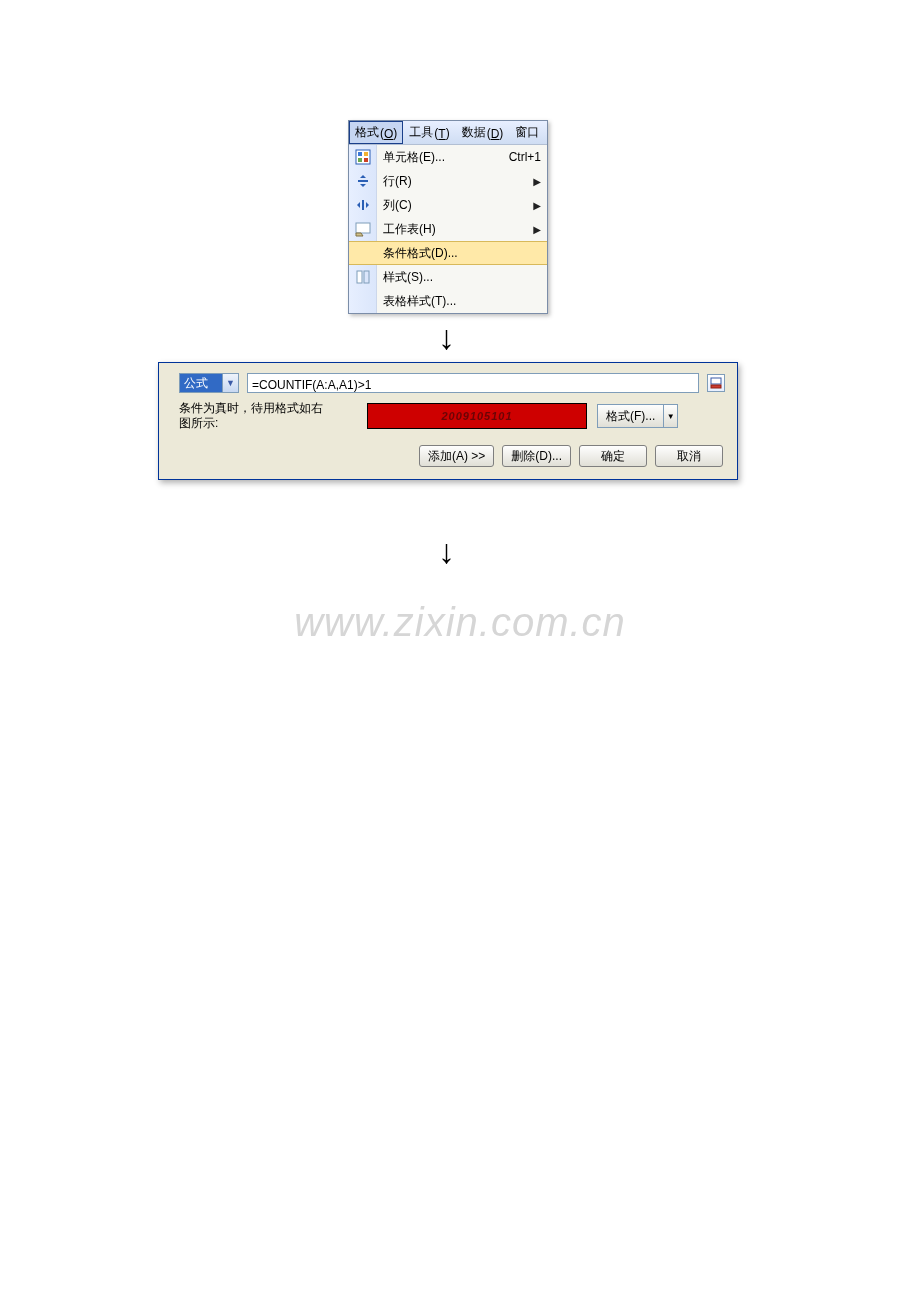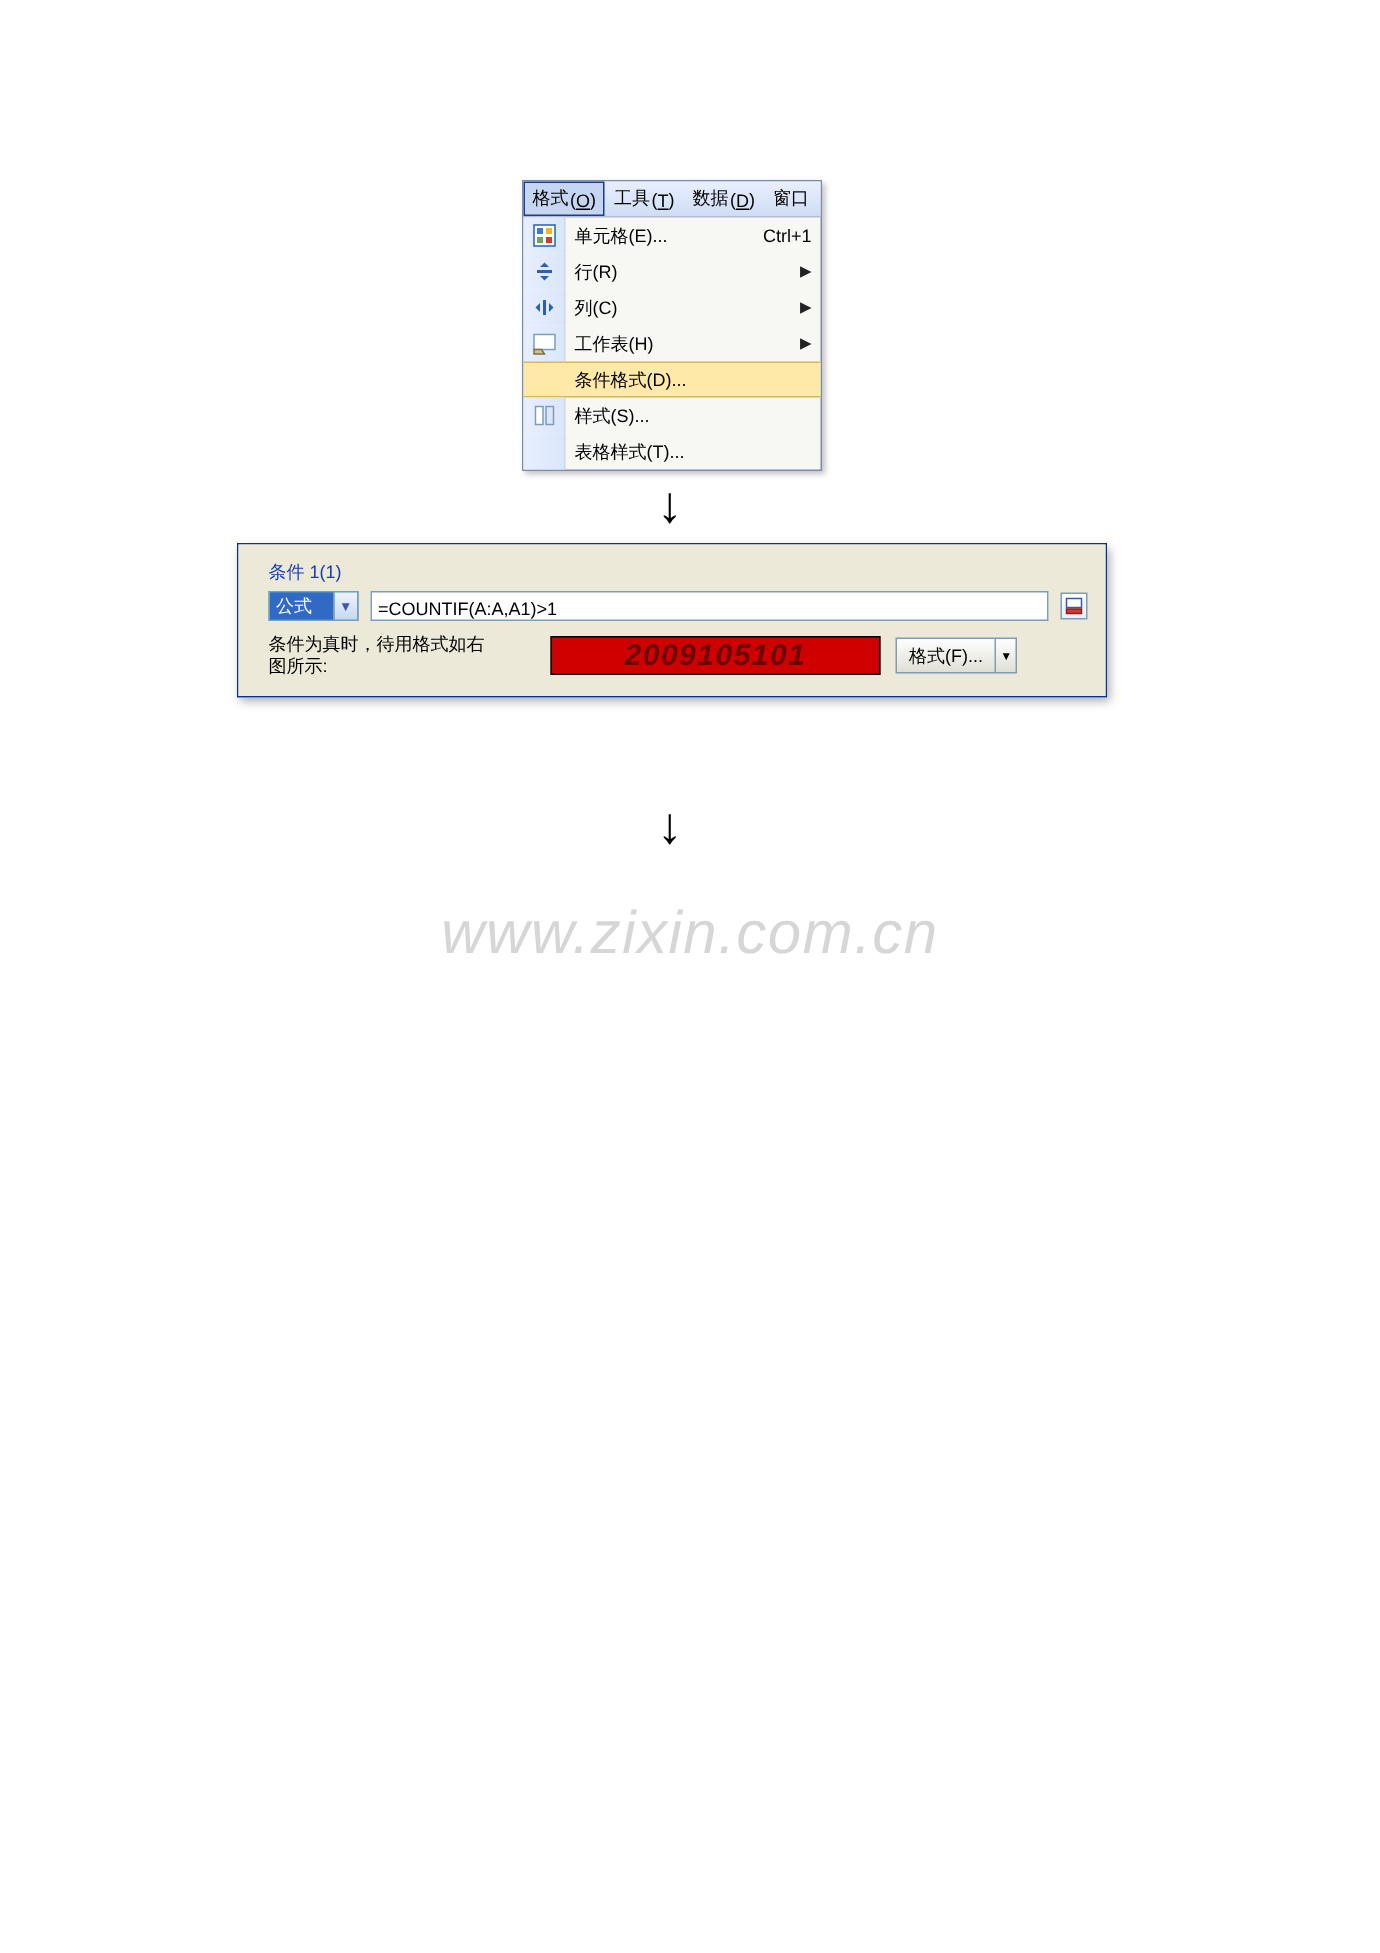--- a/index.html
+++ b/index.html
@@ -197,21 +197,21 @@
   .preview {
     width: 220px;
     height: 26px;
     border: 1px solid #000;
     background: #ce0000;
     color: #6a0405;
     font-style: italic;
     font-weight: bold;
     display: flex; align-items: center; justify-content: center;
     letter-spacing: 1px;
-    font-size: 20px;
+    font-size: 11px;
   }
   .format-btn {
     display: flex;
     align-items: center;
     height: 24px;
     border: 1px solid #7f9db9;
     background: linear-gradient(#fefefe,#e0dfd6);
   }
   .format-btn-left {
     padding: 0 8px;
@@ -350,21 +350,20 @@
       </div>
 
     </div>
   </div>
 
   <div class="big-arrow" style="left:438px; top:318px;">↓</div>
 
   <div class="dialog">
 
     <div class="dialog-body">
-      <div class="group-label">条件 1(1)</div>
 
       <div class="row1">
         <div class="dropdown">
           <div class="dd-text">公式</div>
           <div class="dd-btn">▼</div>
         </div>
         <div class="formula-input">
           <span>=COUNTIF(A:A,A1)&gt;1</span>
         </div>
         <div class="collapse-btn">
@@ -382,19 +381,33 @@
         </div>
         <div class="preview">
           <span>2009105101</span>
         </div>
         <div class="format-btn">
           <div class="format-btn-left">格式(F)...</div>
           <div class="format-btn-right">▼</div>
         </div>
       </div>
 
+      <div class="btn-row">
+        <div class="btn">
+            <span>添加(A) &gt;&gt;</span>
+          </div>
+        <div class="btn">
+            <span>删除(D)...</span>
+          </div>
+        <div class="btn">
+            <span>确定</span>
+          </div>
+        <div class="btn">
+            <span>取消</span>
+          </div>
+      </div>
     </div>
   </div>
 
   <div class="big-arrow" style="left:438px; top:532px;">↓</div>
 
   <div class="watermark">www.zixin.com.cn</div>
 </div>
 
 </body></html>

